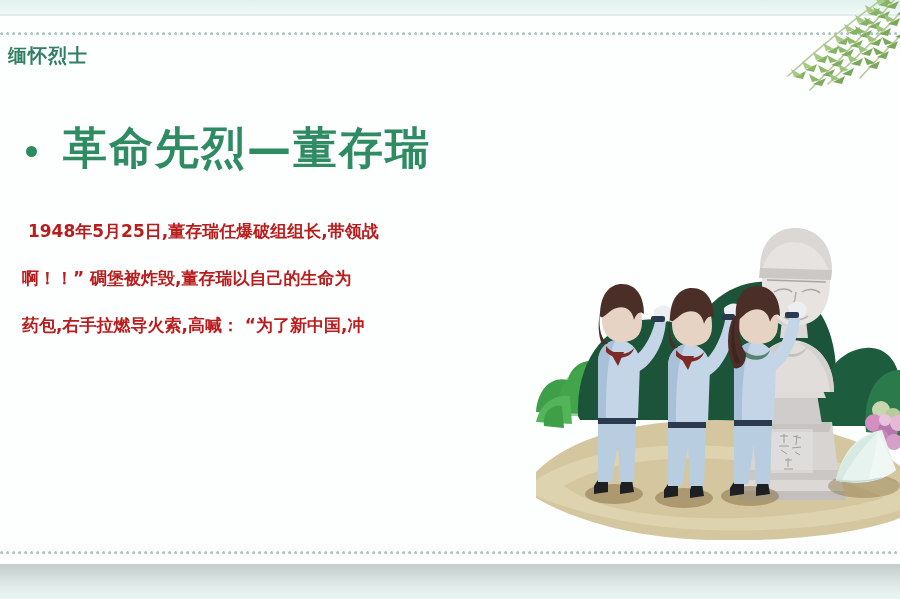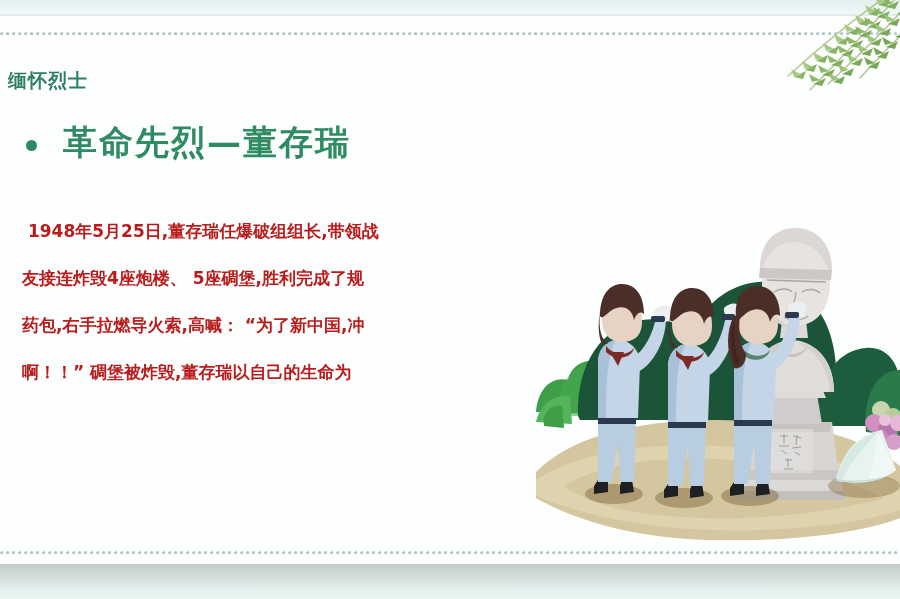--- a/index.html
+++ b/index.html
@@ -37,38 +37,38 @@
   .dotted-rule.bottom { top:551px; }
 
   
   .bottom-band {
     position:absolute; left:0; top:564px; width:900px; height:35px;
     background:linear-gradient(to bottom,#c3cccb 0%,#d3dddc 35%,#e2efed 72%,#eaf6f4 100%);
   }
 
   
   .kicker {
-    position:absolute; left:8px; top:71px;
+    position:absolute; left:8px; top:46px;
     font-size:19px; font-weight:700; letter-spacing:1px;
     color:#2f8062; line-height:1;
     font-family:"DejaVu Sans","Liberation Sans",sans-serif;
   }
 
   
   .title-row {
     position:absolute; left:26px; top:124px;
     display:flex; align-items:center;
   }
   .bullet {
     width:11px; height:11px; border-radius:50%;
     background:#2c8a63; flex:0 0 auto; margin-right:26px;
     margin-top:6px;
   }
   .title {
-    font-size:34px; font-weight:700; color:#2e8b62;
+    font-size:44px; font-weight:700; color:#2e8b62;
     letter-spacing:2px; line-height:1.1; white-space:nowrap;
     font-family:"DejaVu Sans","Liberation Sans",sans-serif;
   }
 
   
   .body-copy {
     position:absolute; left:22px; top:208px; width:548px;
   }
   .body-line {
     font-size:17px; color:#b91c1c; line-height:47px;
@@ -187,23 +187,22 @@
 
   <div class="kicker">缅怀烈士</div>
 
   <div class="title-row">
     <span class="bullet"></span>
     <span class="title">革命先烈—董存瑞</span>
   </div>
 
   <div class="body-copy">
     <div class="body-line"> 1948年5月25日,董存瑞任爆破组组长,带领战</div>
-    <div class="body-line">友接连炸毁4座炮楼、 5座碉堡,胜利完成了规</div>
+    <div class="body-line">啊！！” 碉堡被炸毁,董存瑞以自己的生命为</div>
     <div class="body-line">药包,右手拉燃导火索,高喊： “为了新中国,冲</div>
-    <div class="body-line">啊！！” 碉堡被炸毁,董存瑞以自己的生命为</div>
   </div>
 
   <div class="illo">
     <svg viewBox="0 0 364 360" xmlns="http://www.w3.org/2000/svg">
 
       <g>
         <path d="M0 232 C2 208 16 196 32 200 C36 180 62 174 74 190 C88 184 100 196 98 214 L100 236 Z" fill="#3f9f49"></path>
         <path d="M22 228 C22 200 40 182 66 182 C84 182 96 192 100 206 L100 236 L20 236 Z" fill="#45a84d" opacity="0.55"></path>
         <path d="M42 236 C40 184 66 146 106 140 C150 134 178 166 180 212 L180 240 L44 240 Z" fill="#1b5439"></path>
         <path d="M140 240 C132 164 172 106 222 102 C272 98 304 142 300 206 L298 246 L142 246 Z" fill="#1b5439"></path>

